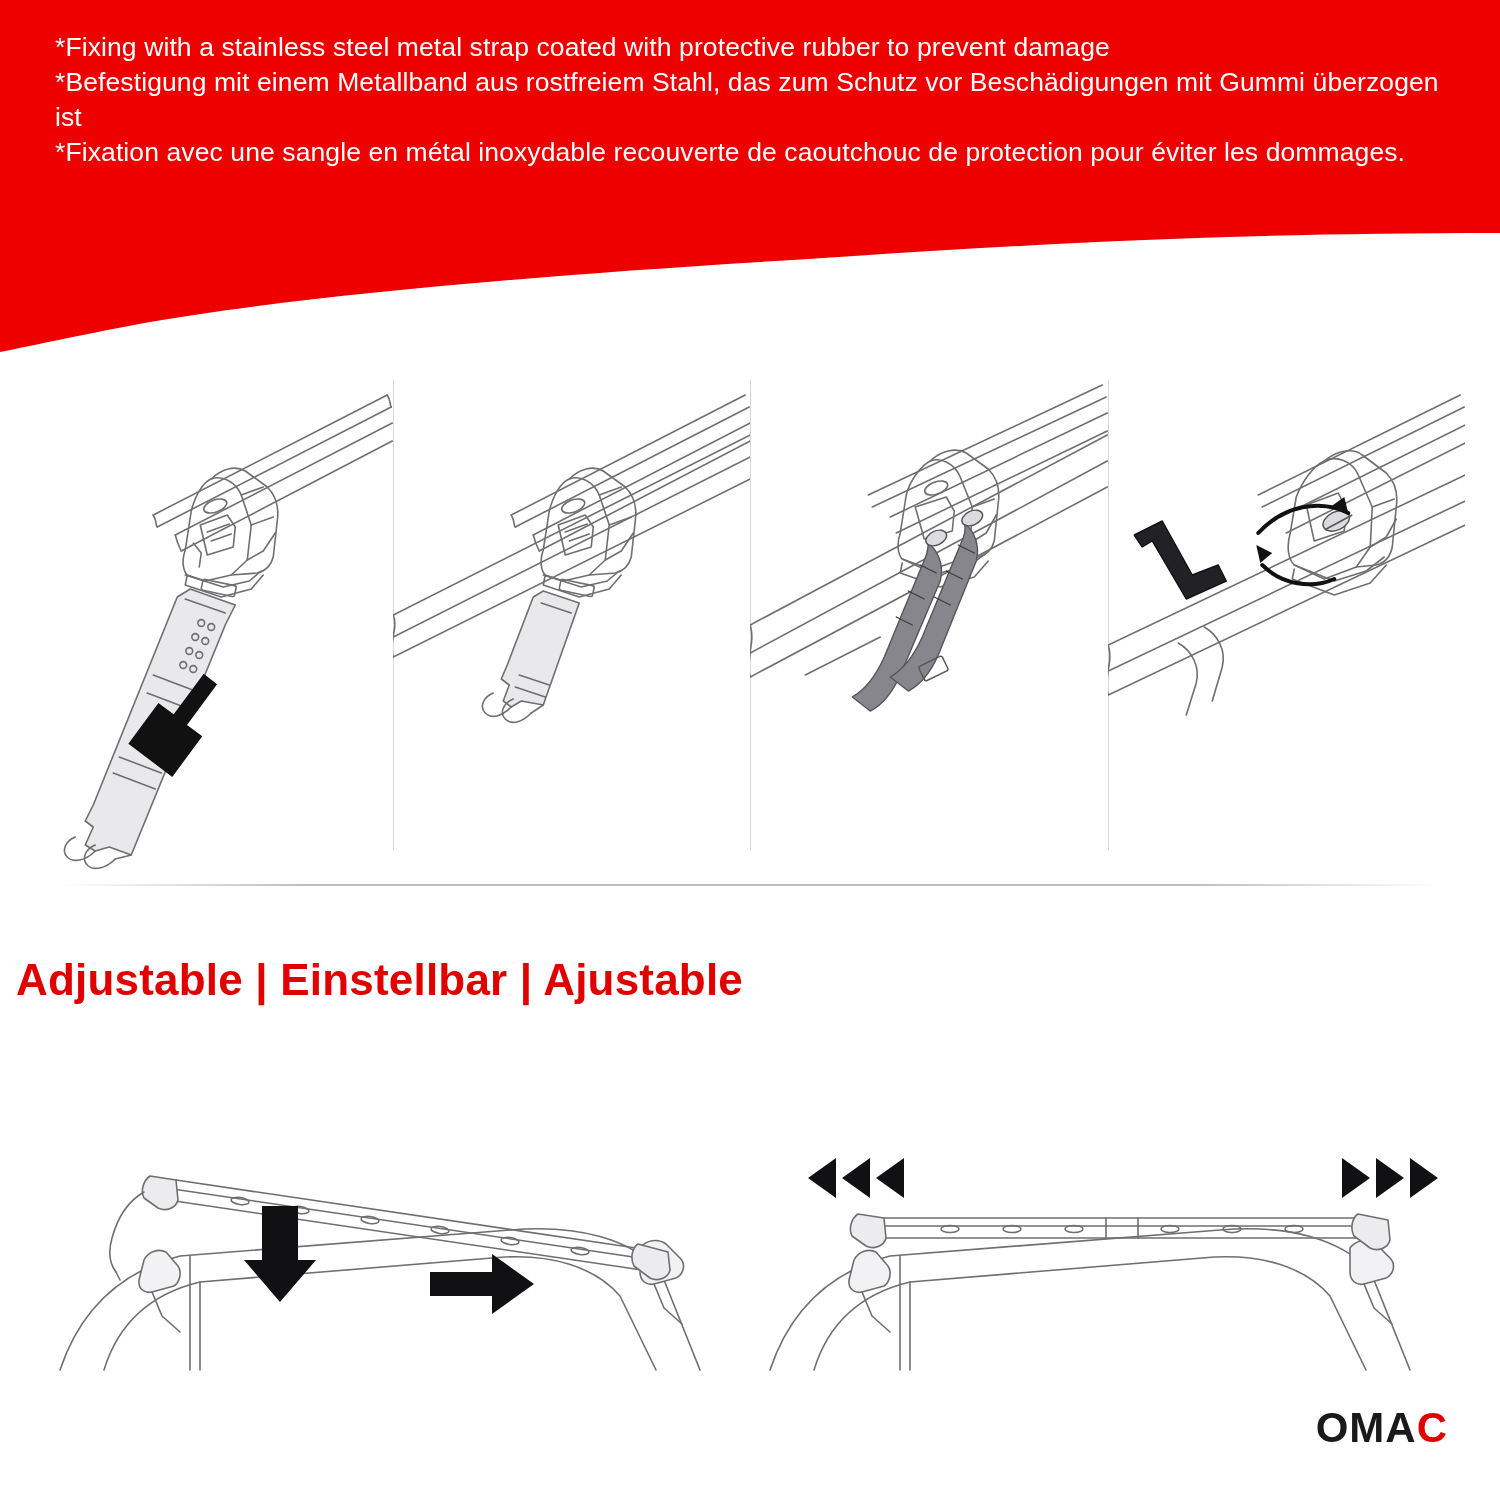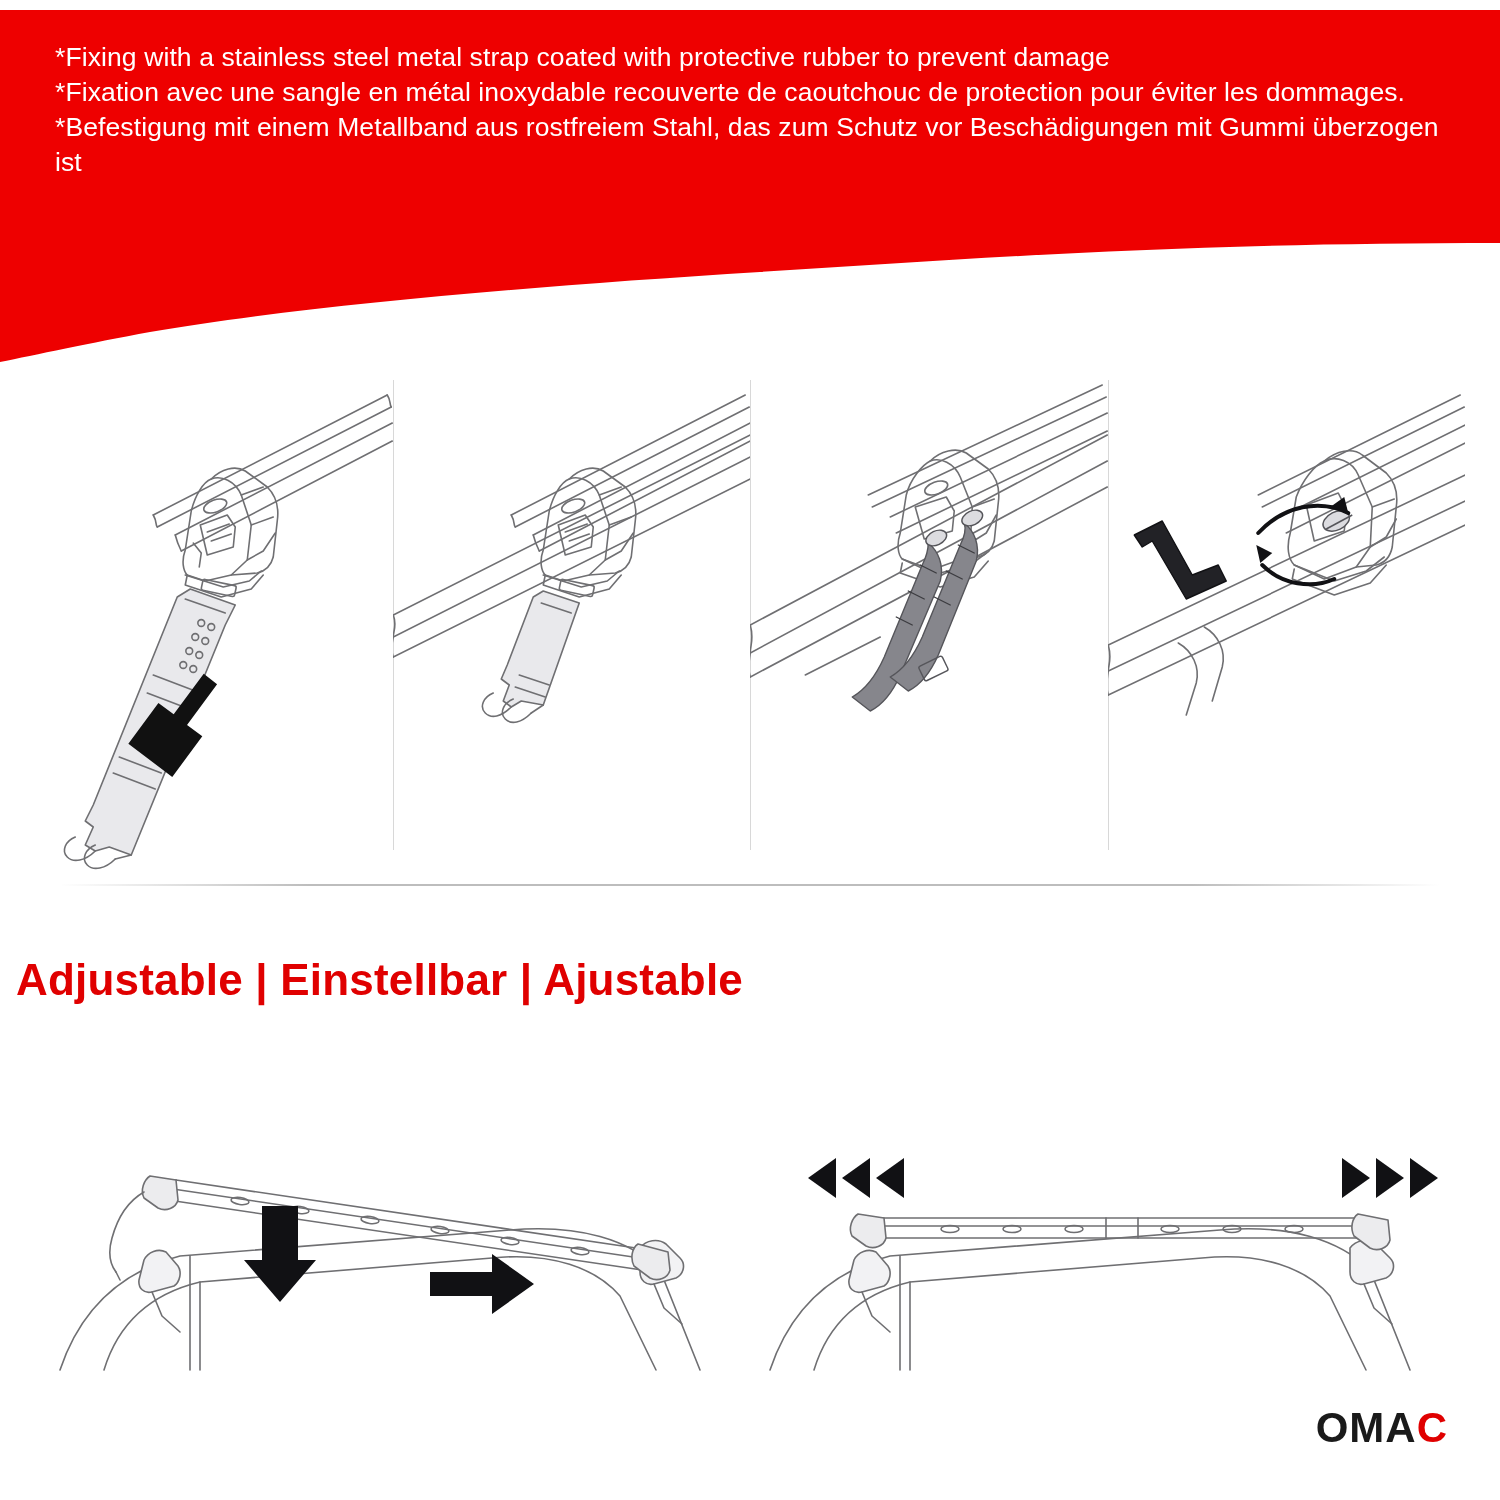--- a/index.html
+++ b/index.html
@@ -6,21 +6,21 @@
   html, body {
     width: 1500px; height: 1500px;
     background: #ffffff;
     font-family: "Liberation Sans", sans-serif;
     overflow: hidden;
   }
   .page { position: relative; width: 1500px; height: 1500px; }
 
   
   .banner {
-    position: absolute; top: 10px; left: 0;
+    position: absolute; top: 0; left: 0;
     width: 1500px; height: 360px;
     overflow: hidden;
   }
   .banner-shape {
     position: absolute; top: 0; left: 0;
     width: 1500px; height: 360px;
   }
   .banner-text {
     position: absolute;
     top: 30px; left: 55px;
@@ -100,22 +100,22 @@
 <body>
 
 <div class="page">
 
   <div class="banner">
     <svg class="banner-shape" viewBox="0 0 1500 360" preserveAspectRatio="none">
       <path d="M0,0 H1500 V233 C1180,233 980,248 760,262 C520,277 300,296 150,322 C90,333 35,345 0,352 Z" fill="#ee0000"></path>
     </svg>
     <div class="banner-text">
       <div>*Fixing with a stainless steel metal strap coated with protective rubber to prevent damage</div>
+      <div>*Befestigung mit einem Metallband aus rostfreiem Stahl, das zum Schutz vor Beschädigungen mit Gummi überzogen ist</div>
       <div>*Fixation avec une sangle en métal inoxydable recouverte de caoutchouc de protection pour éviter les dommages.</div>
-      <div>*Befestigung mit einem Metallband aus rostfreiem Stahl, das zum Schutz vor Beschädigungen mit Gummi überzogen ist</div>
     </div>
   </div>
 
   <div class="steps">
 
     <div class="step">
       <svg viewBox="0 0 357 500">
         <g fill="none" stroke="#6f6f72" stroke-width="1.6" stroke-linejoin="round" stroke-linecap="round">
 
           <path d="M118 140 L352 20"></path>

